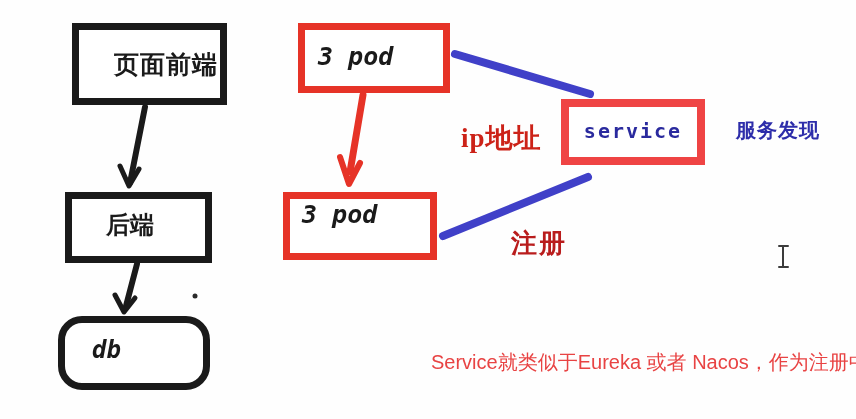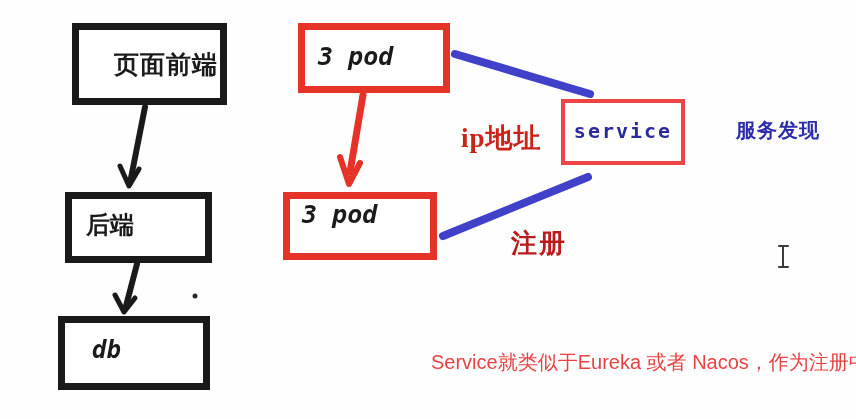--- a/index.html
+++ b/index.html
@@ -27,34 +27,34 @@
     color:#1a1a1a;
   }
   .mono{
     font-family:"DejaVu Sans Mono","Liberation Mono",monospace;
     font-weight:bold;
     color:#1a1a1a;
     font-style:italic;
   }
   .box-frontend{left:72px;top:23px;width:155px;height:82px;align-items:center;justify-content:flex-end;}
   .box-frontend .lbl{font-size:25px;letter-spacing:1px;padding-right:2px;}
-  .box-backend{left:65px;top:192px;width:147px;height:71px;align-items:center;}
+  .box-backend{left:65px;top:192px;width:147px;height:71px;align-items:center;padding-left:20px;}
   .box-backend .lbl{font-size:24px;padding-left:14px;padding-bottom:6px;}
-  .box-db{left:58px;top:316px;width:152px;height:74px;}
+  .box-db{left:58px;top:316px;width:152px;height:74px;border-radius:24px;}
   .box-db .lbl{font-size:24px;padding-left:27px;padding-top:13px;}
   
   .red-box{border:7px solid #e63327;}
   .box-pod-top{left:298px;top:23px;width:152px;height:70px;align-items:center;}
   .box-pod-top .lbl{font-size:25px;padding-left:13px;padding-bottom:4px;}
   .box-pod-bottom{left:283px;top:192px;width:154px;height:68px;}
   .box-pod-bottom .lbl{font-size:25px;padding-left:12px;padding-top:1px;}
   
   .box-service{
-    left:561px;top:99px;width:124px;height:66px;
-    border:4px solid #ef4444;
+    left:561px;top:99px;width:144px;height:66px;
+    border:8px solid #ef4444;
     align-items:center;justify-content:center;
   }
   .box-service .lbl{
     font-family:"DejaVu Sans Mono","Liberation Mono",monospace;
     font-weight:bold;font-size:20px;letter-spacing:2px;
     color:#2a2a9e;padding-bottom:2px;
   }
   
   .annot{
     position:absolute;

